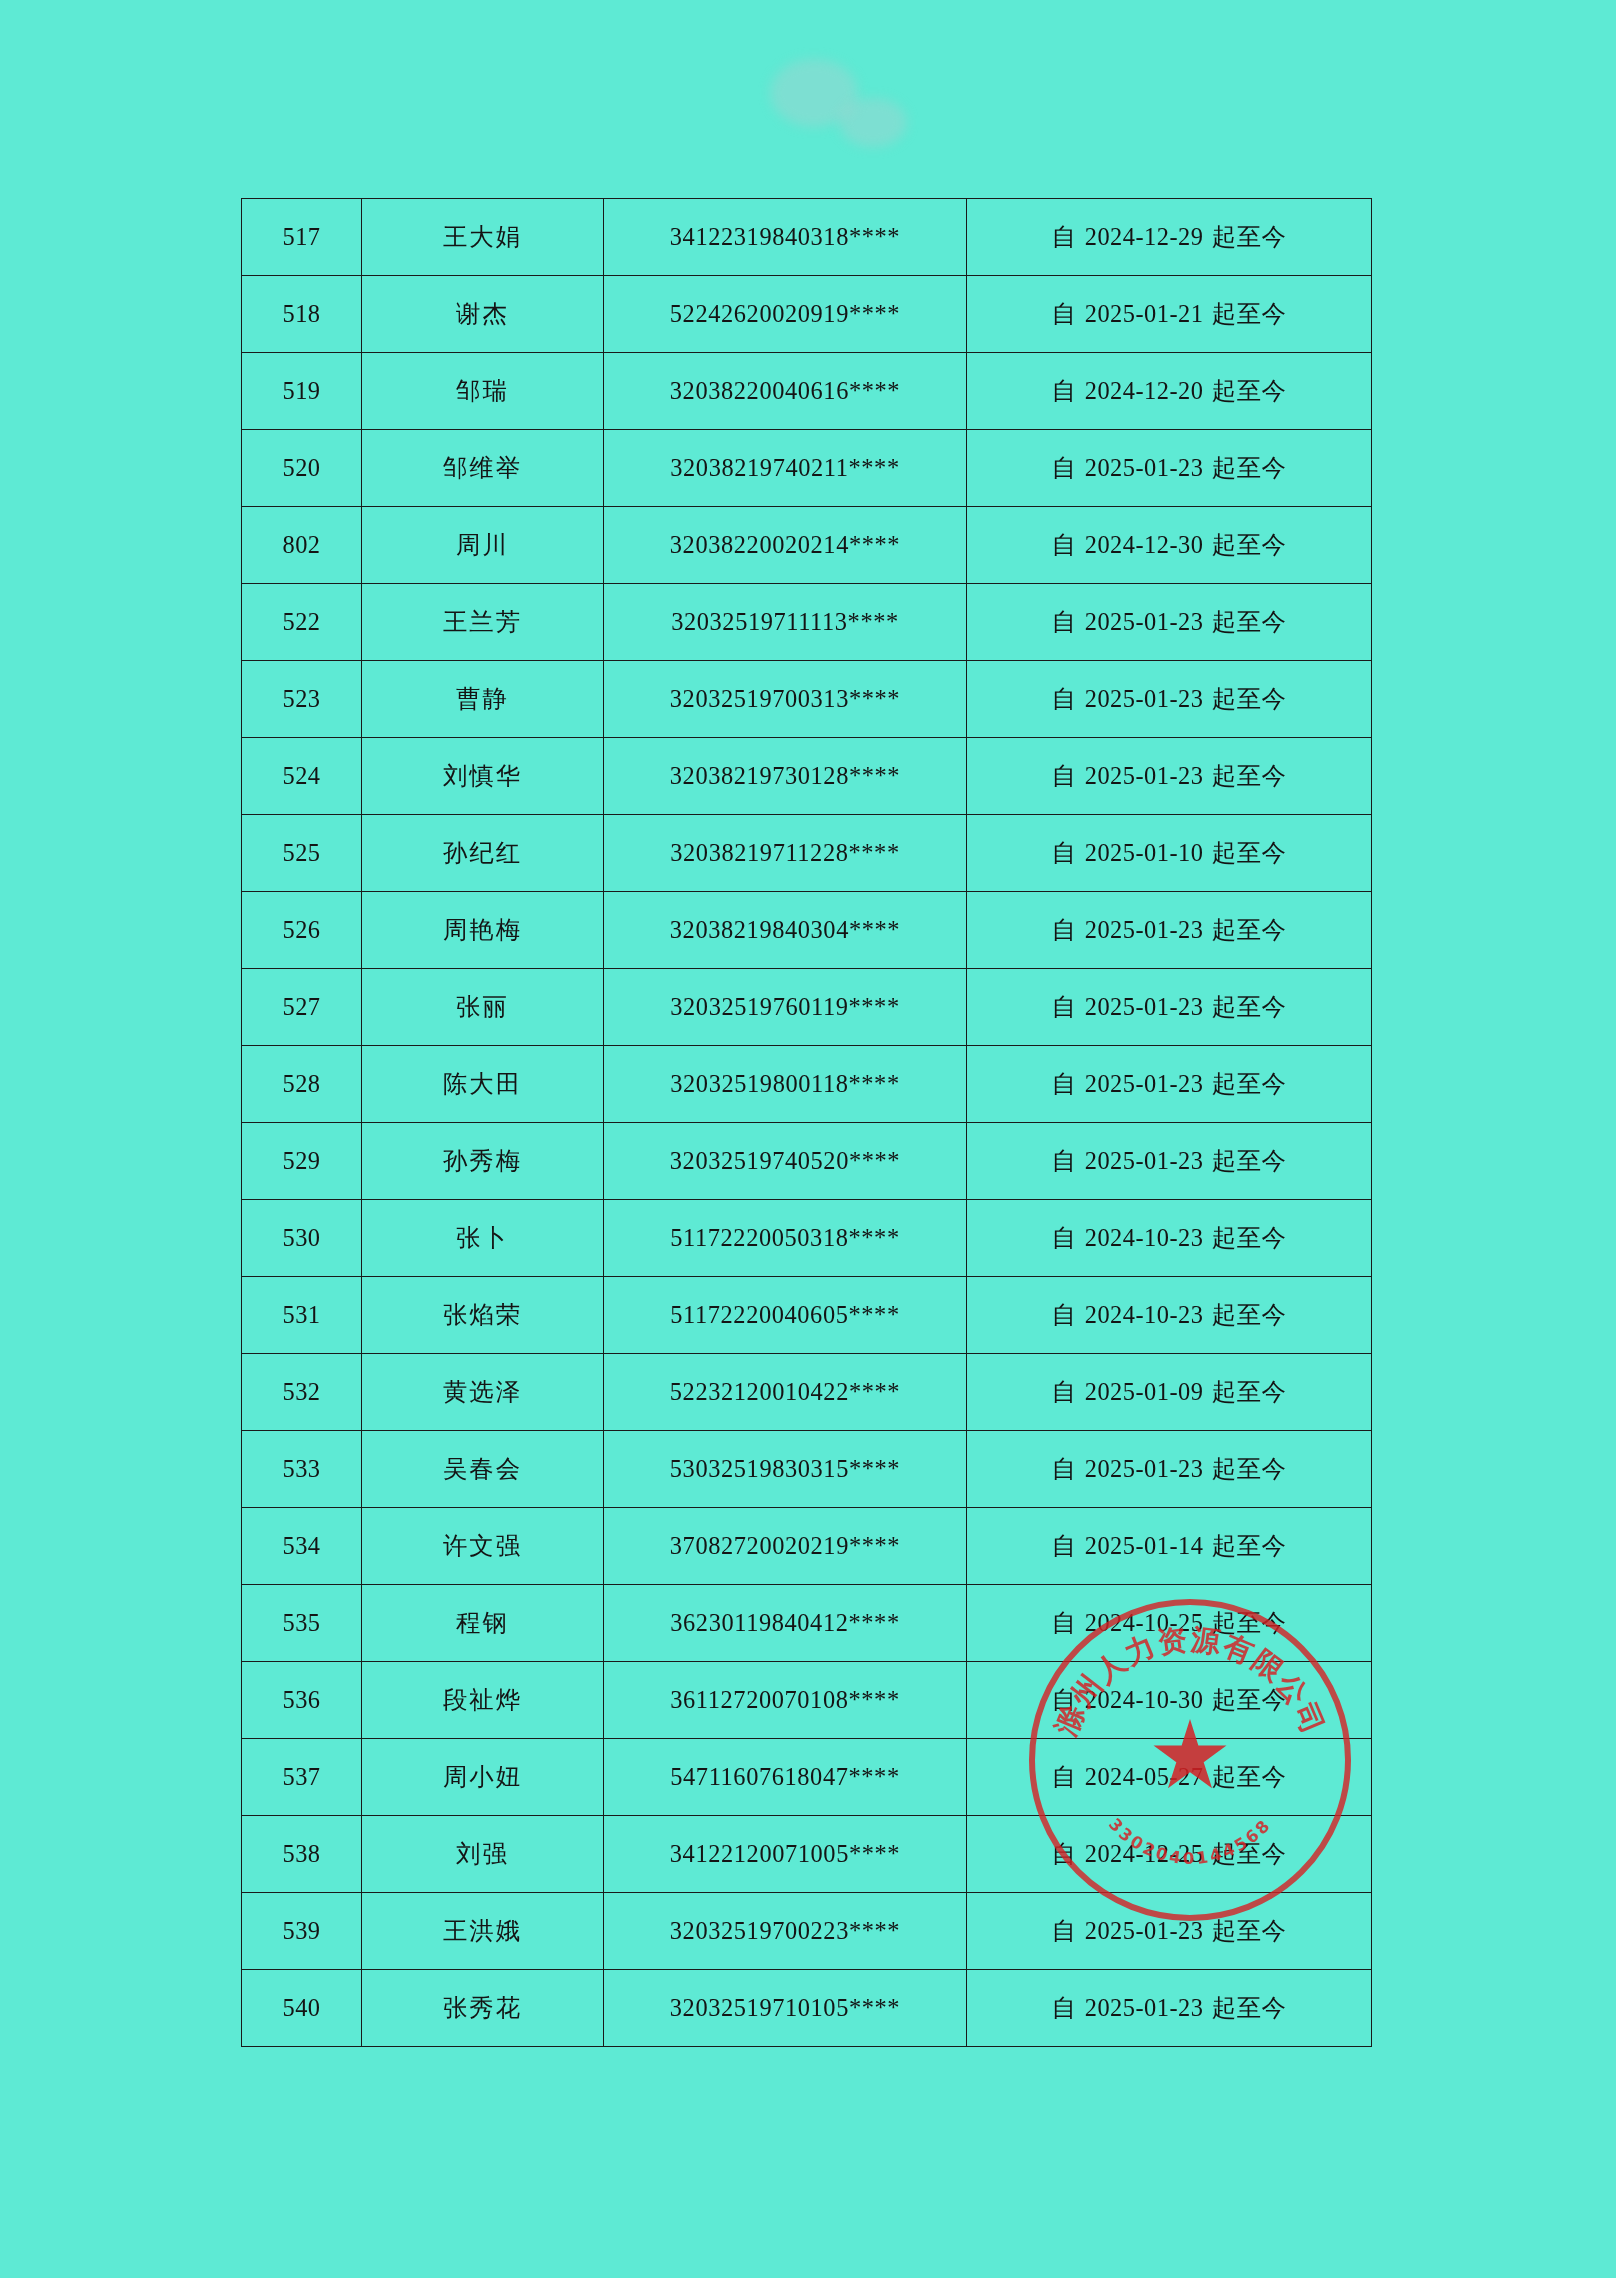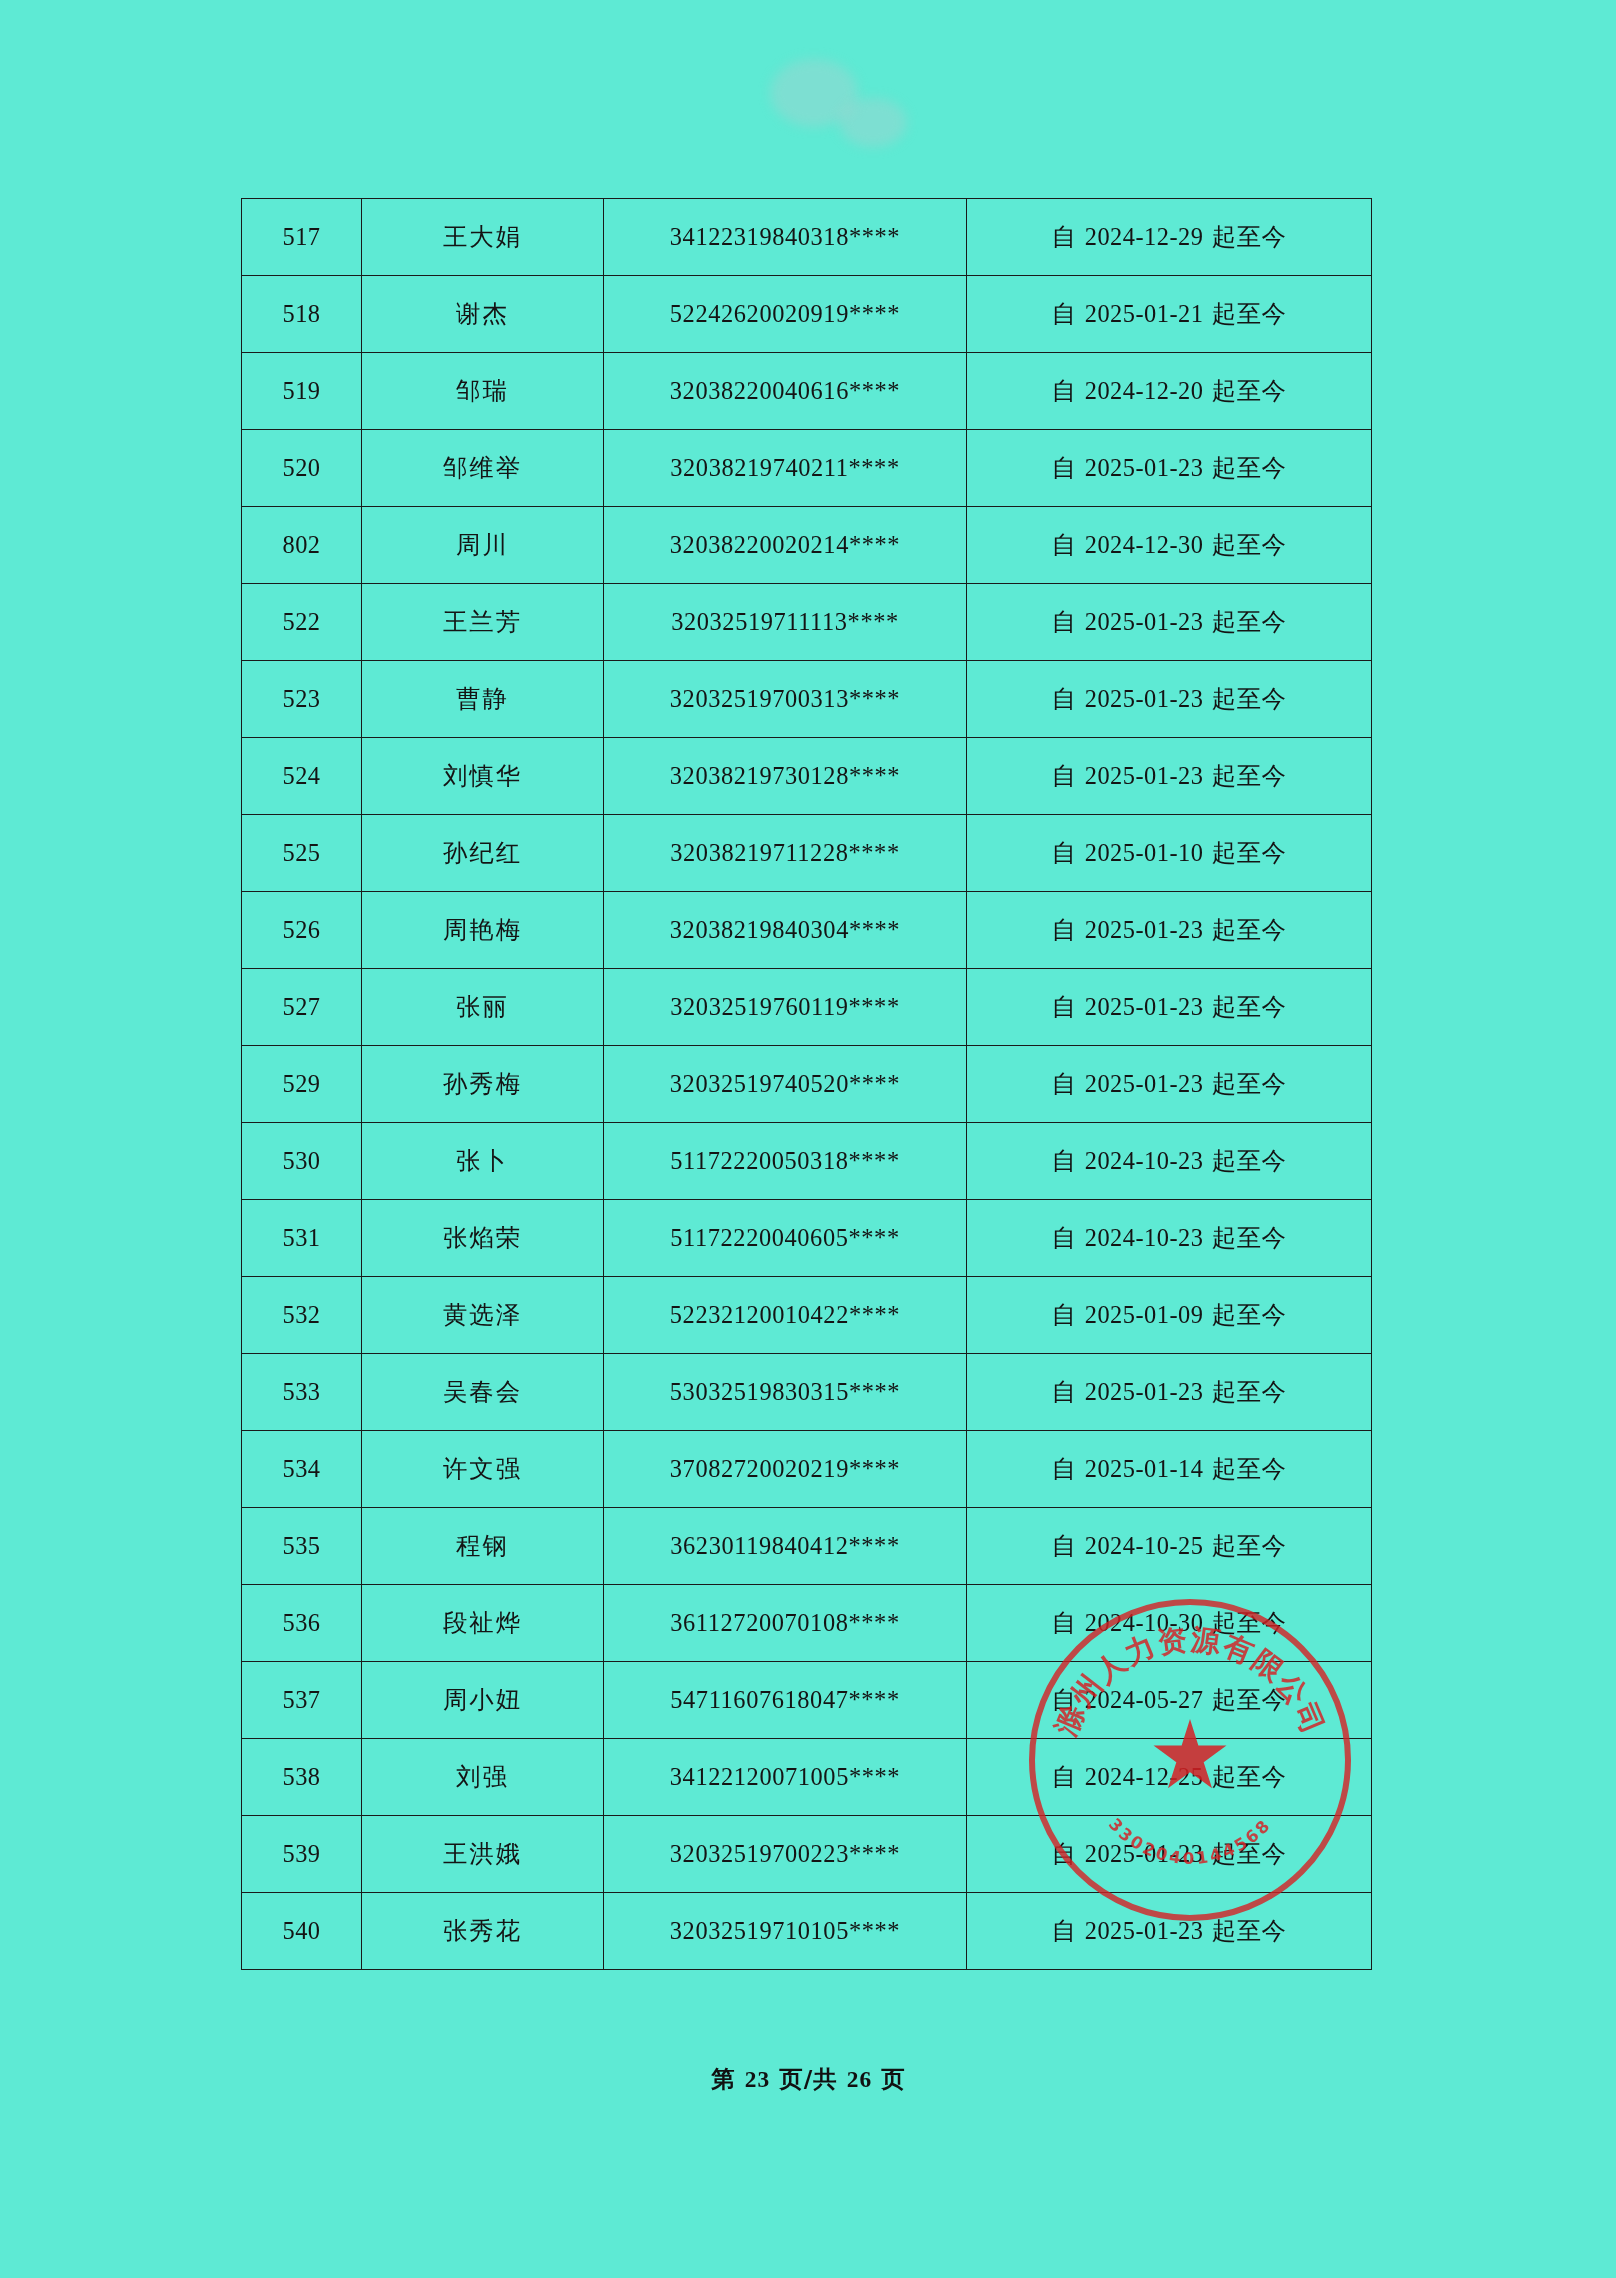--- a/index.html
+++ b/index.html
@@ -224,20 +224,26 @@
           <tr>
             <td class="idx">526</td>
             <td class="name">周艳梅</td>
             <td class="idnum">32038219840304****</td>
             <td class="period"><span class="zi">自</span> <span class="dt">2025-01-23</span> <span class="zi">起至今</span></td>
           </tr>
           <tr>
             <td class="idx">527</td>
             <td class="name">张丽</td>
             <td class="idnum">32032519760119****</td>
+            <td class="period"><span class="zi">自</span> <span class="dt">2025-01-23</span> <span class="zi">起至今</span></td>
+          </tr>
+          <tr>
+            <td class="idx">528</td>
+            <td class="name">陈大田</td>
+            <td class="idnum">32032519800118****</td>
             <td class="period"><span class="zi">自</span> <span class="dt">2025-01-23</span> <span class="zi">起至今</span></td>
           </tr>
           <tr>
             <td class="idx">529</td>
             <td class="name">孙秀梅</td>
             <td class="idnum">32032519740520****</td>
             <td class="period"><span class="zi">自</span> <span class="dt">2025-01-23</span> <span class="zi">起至今</span></td>
           </tr>
           <tr>
             <td class="idx">530</td>
@@ -319,22 +325,15 @@
       </defs>
       <text>
         <textPath href="#arcTop" startOffset="50%" text-anchor="middle">滁州人力资源有限公司</textPath>
       </text>
       <text class="small">
         <textPath href="#arcBottom" startOffset="50%" text-anchor="middle">3302040144568</textPath>
       </text>
     </svg>
   </div>
 
-  <div class="footer">
-    <span>第</span>
-    <span class="num">23</span>
-    <span>页/共</span>
-    <span class="num">26</span>
-    <span>页</span>
-  </div>
 
 </div>
 
 
 </body></html>

